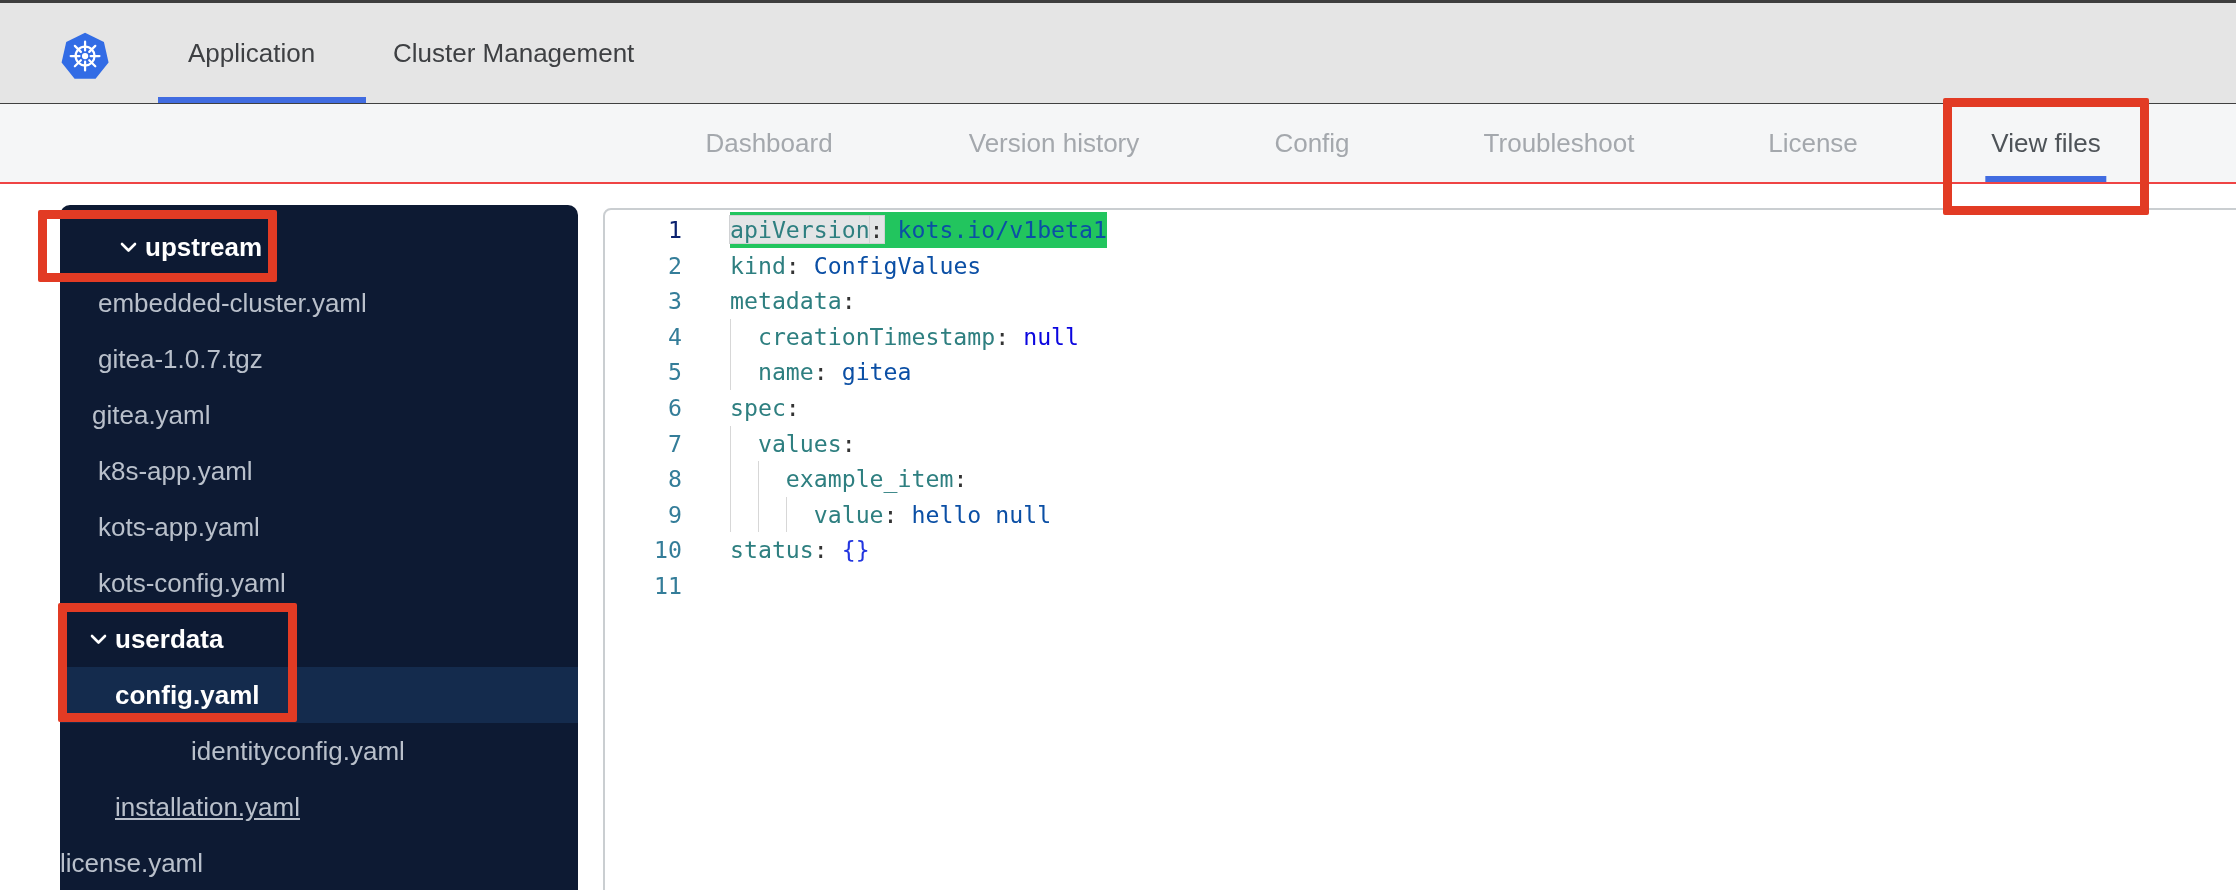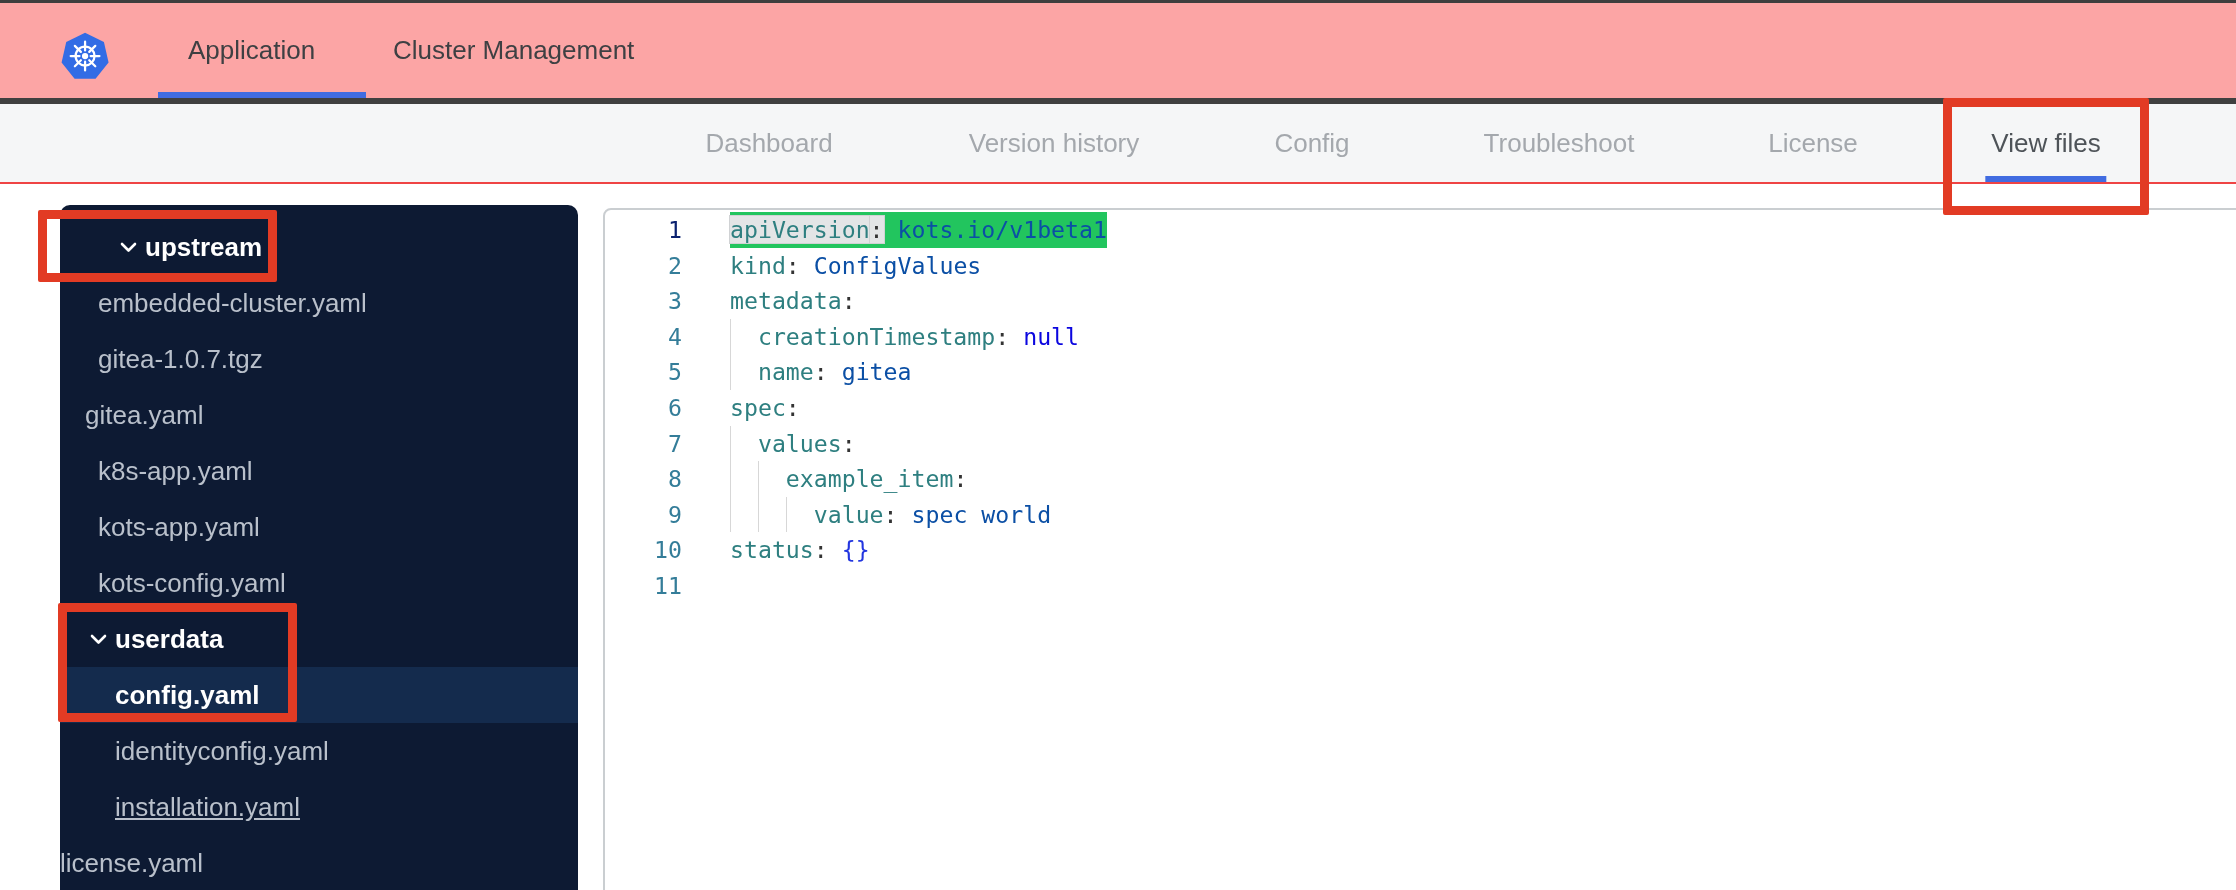--- a/index.html
+++ b/index.html
@@ -10,22 +10,22 @@
   }
   *{box-sizing:border-box;margin:0;padding:0}
   html,body{width:2236px;height:890px;overflow:hidden;background:#fff;
     font-family:"Liberation Sans",sans-serif;}
   .stage{position:relative;width:2236px;height:890px;background:#fff;overflow:hidden}
 
   
   .top-border{position:absolute;left:0;top:0;width:100%;height:3px;background:#3e3e3e}
 
   
-  .app-header{position:absolute;left:0;top:3px;width:100%;height:101px;background:#fca5a5;
-    border-bottom:6px solid #404040}
+  .app-header{position:absolute;left:0;top:3px;width:100%;height:101px;background:#e5e5e5;
+    border-bottom:1px solid #404040}
   .logo{position:absolute;left:59px;top:28px;width:54px;height:52px}
   .hdr-tab{position:absolute;top:0;height:100%;display:flex;align-items:center;
     font-size:26px;color:#3e4043;cursor:pointer}
   .hdr-tab.t1{left:188px}
   .hdr-tab.t2{left:393px}
   .hdr-underline{position:absolute;left:158px;bottom:0;width:208px;height:6px;
     background:var(--accent-blue)}
 
   
   .sub-nav{position:absolute;left:0;top:104px;width:100%;height:80px;background:#f5f6f7;
@@ -115,42 +115,42 @@
           <polyline points="2,2 8.5,8.5 15,2" fill="none" stroke="#fff" stroke-width="2.6" stroke-linecap="round" stroke-linejoin="round"></polyline>
         </svg>
         <span>upstream</span>
       </div>
       <div class="tree-row file" style="padding-left: 38px;">
         <span>embedded-cluster.yaml</span>
       </div>
       <div class="tree-row file" style="padding-left: 38px;">
         <span>gitea-1.0.7.tgz</span>
       </div>
-      <div class="tree-row file" style="padding-left: 25px;">
+      <div class="tree-row file" style="padding-left: 32px;">
         <span>gitea.yaml</span>
       </div>
       <div class="tree-row file" style="padding-left: 38px;">
         <span>k8s-app.yaml</span>
       </div>
       <div class="tree-row file" style="padding-left: 38px;">
         <span>kots-app.yaml</span>
       </div>
       <div class="tree-row file" style="padding-left: 38px;">
         <span>kots-config.yaml</span>
       </div>
       <div class="tree-row folder" style="padding-left: 30px;">
         <svg viewBox="0 0 17 11" width="17" height="11" class="chev">
           <polyline points="2,2 8.5,8.5 15,2" fill="none" stroke="#fff" stroke-width="2.6" stroke-linecap="round" stroke-linejoin="round"></polyline>
         </svg>
         <span>userdata</span>
       </div>
       <div class="tree-row file selected" style="padding-left: 55px; align-items: center;">
         <span>config.yaml</span>
       </div>
-      <div class="tree-row file" style="padding-left: 55px;">
+      <div class="tree-row file" style="padding-left: 87px; margin-left: 44px;">
         <span>identityconfig.yaml</span>
       </div>
       <div class="tree-row file" style="padding-left: 55px; text-decoration: underline;">
         <span>installation.yaml</span>
       </div>
       <div class="tree-row file" style="">
         <span>license.yaml</span>
       </div>
     </aside>
 
@@ -191,21 +191,21 @@
           <span class="iguide" style="left: 125px;"></span>
           <span class="iguide" style="left: 152.9px;"></span>
           <span class="gutter">8</span>
           <span class="line-text"><span>    </span><span class="tok-key">example_item</span><span class="tok-colon">:</span></span>
         </div>
         <div class="code-line">
           <span class="iguide" style="left: 125px;"></span>
           <span class="iguide" style="left: 152.9px;"></span>
           <span class="iguide" style="left: 180.8px;"></span>
           <span class="gutter">9</span>
-          <span class="line-text"><span>      </span><span class="tok-key">value</span><span class="tok-colon">:</span><span> </span><span class="tok-val">spec world</span></span>
+          <span class="line-text"><span>      </span><span class="tok-key">value</span><span class="tok-colon">:</span><span> </span><span class="tok-val">hello null</span></span>
         </div>
         <div class="code-line">
           <span class="gutter">10</span>
           <span class="line-text"><span class="tok-key">status</span><span class="tok-colon">:</span><span> </span><span class="tok-br">{}</span></span>
         </div>
         <div class="code-line">
           <span class="gutter">11</span>
           <span class="line-text"></span>
         </div>
       </div>

